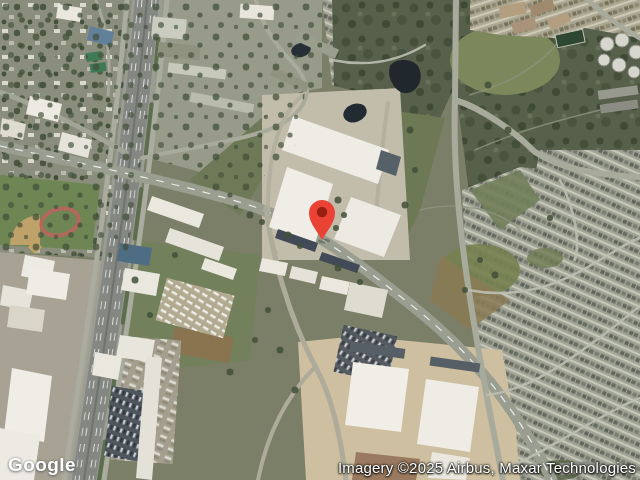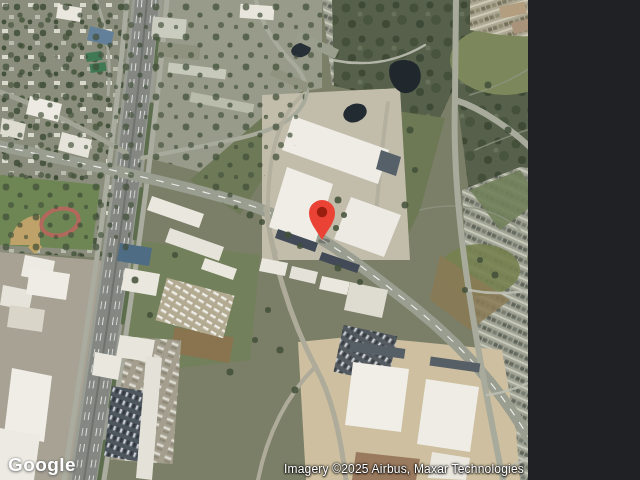--- a/index.html
+++ b/index.html
@@ -1,29 +1,29 @@
 <!DOCTYPE html>
 <html><head>
 <meta charset="utf-8">
 <style>
   html,body{margin:0;padding:0;background:#202124;}
   #map-frame{
-    position:relative;width:528px;height:480px;overflow:hidden;
+    position:relative;width:640px;height:480px;overflow:hidden;
     font-family:"Liberation Sans",sans-serif;cursor:grab;
   }
   #map-frame svg{display:block;}
   .google-logo{
     position:absolute;left:8px;bottom:4px;
     font-size:19px;font-weight:700;letter-spacing:.4px;color:#ffffff;
     text-shadow:0 1px 3px rgba(60,64,67,.65),0 0 2px rgba(60,64,67,.5);
     user-select:none;
   }
   .attribution{
     position:absolute;right:4px;bottom:4px;
-    font-size:12px;color:#ffffff;letter-spacing:.2px;
+    font-size:15px;color:#ffffff;letter-spacing:.2px;
     text-shadow:0 0 2px #000,0 0 3px #000,0 1px 2px rgba(0,0,0,.9);
     user-select:none;
   }
 </style>
 </head>
 <body>
 
 <div id="map-frame">
 <svg width="640" height="480" viewBox="0 0 640 480">
   <defs>

